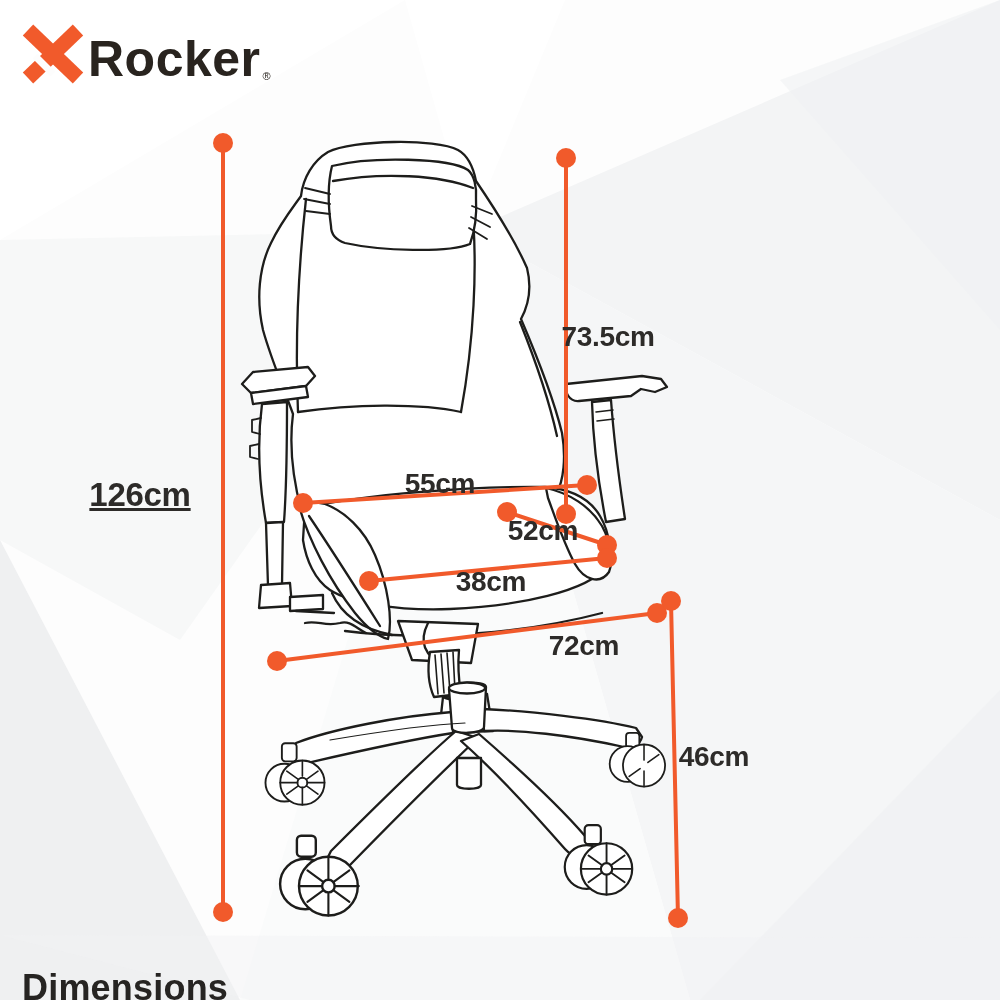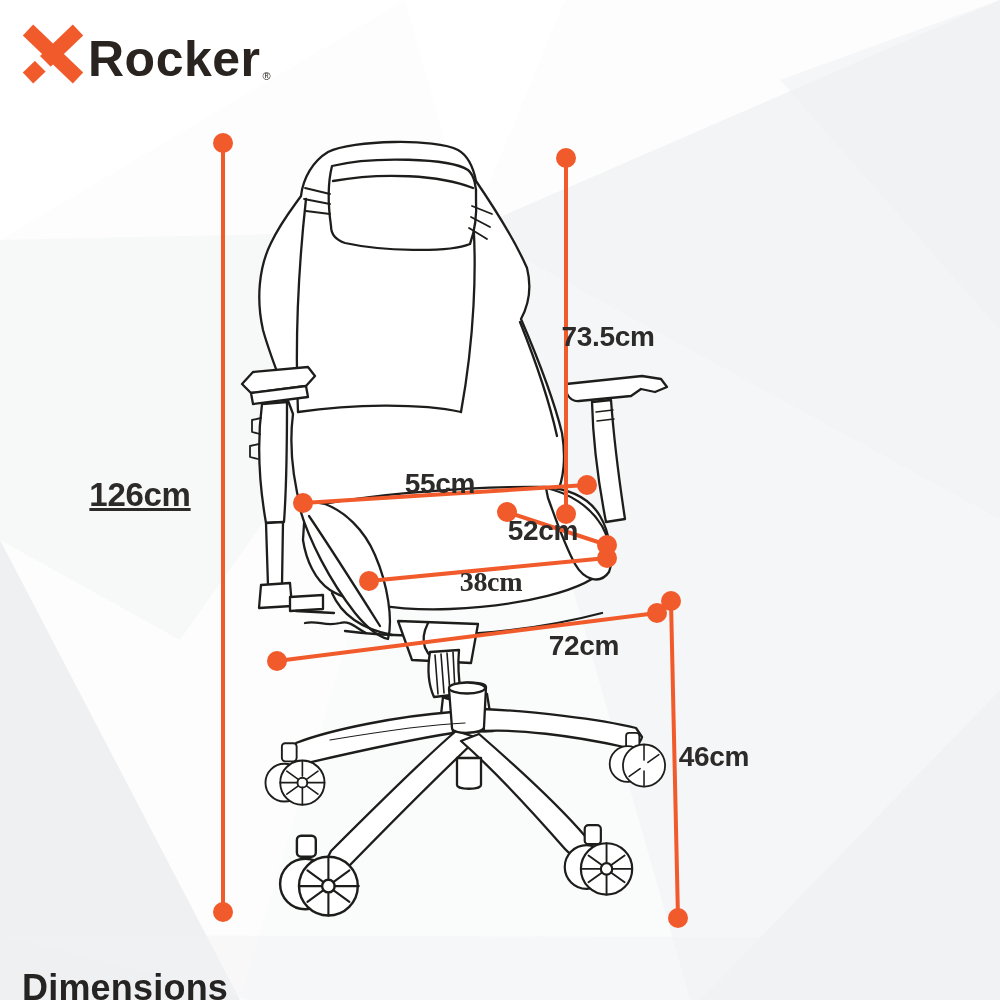--- a/index.html
+++ b/index.html
@@ -244,19 +244,19 @@
       <line x1="17" y1="34" x2="35" y2="52" stroke="#fdfdfd" stroke-width="7"></line>
     </svg>
     <span class="brand-text">Rocker</span>
     <span class="brand-reg">®</span>
   </div>
 
   <div class="dim-label" style="left:140px;top:495px;font-size:33px;text-decoration:underline;">126cm</div>
   <div class="dim-label" style="left:608px;top:337px;">73.5cm</div>
   <div class="dim-label" style="left:420px;top:484px;margin-left:20px;">55cm</div>
   <div class="dim-label" style="left:511px;top:531px;margin-left:32px;">52cm</div>
-  <div class="dim-label" style="left:491px;top:582px;font-family:Liberation Serif, serif;">38cm</div>
+  <div class="dim-label" style="left:491px;top:582px;">38cm</div>
   <div class="dim-label" style="left:584px;top:646px;">72cm</div>
   <div class="dim-label" style="left:714px;top:757px;text-align:center;">46cm</div>
 
   <div class="page-title">Dimensions</div>
 
 </div>
 
 </body></html>

